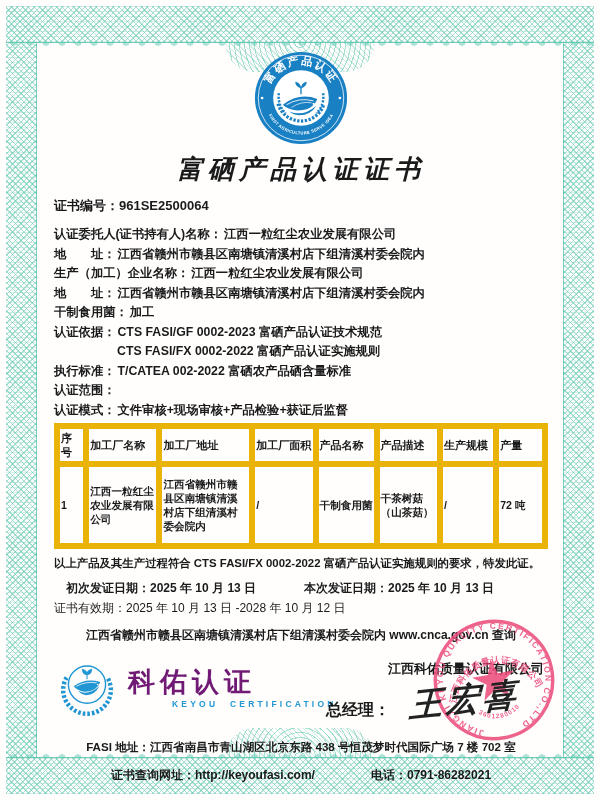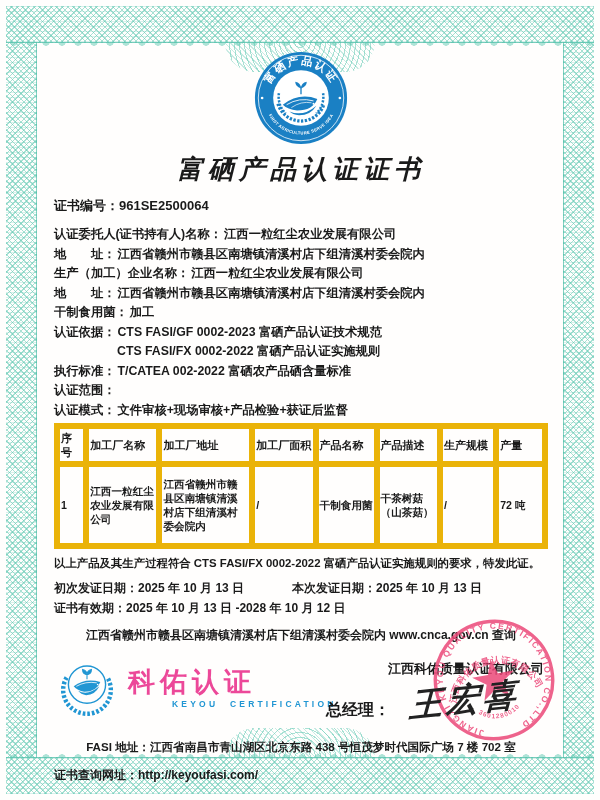--- a/index.html
+++ b/index.html
@@ -36,38 +36,38 @@
   .certno{font-size:13px;font-weight:bold;padding-right:4px;margin-bottom:10px;}
   .field{font-size:12.3px;font-weight:bold;line-height:19.5px;white-space:nowrap;}
   .field .lbl{margin-right:2px;}
   .indent{padding-left:63px;}
   table.scope{width:100%;border-collapse:collapse;margin-top:3px;table-layout:fixed;}
   table.scope th,table.scope td{border:6px solid #eab308;font-size:10.6px;text-align:left;
     padding:2px 1px;font-weight:bold;word-break:break-all;line-height:14px;}
   table.scope th{height:20px;font-size:11px;}
   table.scope td{height:72px;}
   .statement{font-size:11.4px;font-weight:bold;margin-top:7px;}
-  .dates{display:flex;font-size:12px;font-weight:bold;margin-top:7px;line-height:20px;}
+  .dates{display:flex;font-size:12px;font-weight:bold;margin-top:7px;line-height:20px;margin-left:12px;}
   .dates .d2{margin-left:48px;}
-  .validity{font-size:12px;font-weight:bold;line-height:20px;}
+  .validity{font-size:12px;font-weight:normal;line-height:20px;}
   .querynote{text-align:center;font-size:12px;font-weight:bold;margin-top:9px;}
   .issuer{position:relative;height:84px;margin-top:4px;}
   .keyou{position:absolute;left:2px;top:10px;display:flex;align-items:center;}
   .keyou svg{width:62px;height:62px;}
   .keyou-txt{margin-left:10px;}
-  .keyou-cn{font-size:27px;font-weight:800;color:#ec4899;letter-spacing:5px;line-height:30px;}
+  .keyou-cn{font-size:27px;font-weight:800;color:#701a75;letter-spacing:5px;line-height:30px;}
   .keyou-en{font-size:8.5px;font-weight:bold;color:#2196d3;letter-spacing:3.2px;margin-top:2px;padding-left:44px;}
   .company{position:absolute;right:4px;top:12px;font-size:13px;font-weight:bold;}
   .manager{position:absolute;right:158px;top:52px;font-size:16px;font-weight:bold;}
   .signature{position:absolute;right:28px;top:30px;font-size:33px;font-weight:bold;font-style:italic;
     transform:rotate(-6deg) skewX(-8deg);letter-spacing:4px;color:#222;z-index:3;}
   .stamp{position:absolute;right:-10px;top:-32px;width:128px;height:128px;opacity:.85;
     transform:rotate(-10deg);z-index:2;}
   .footer-addr{text-align:center;font-size:11.6px;font-weight:bold;margin-top:8px;}
-  .footer-line{display:flex;justify-content:center;gap:56px;font-size:12px;font-weight:bold;margin-top:12px;flex-direction:column;}
+  .footer-line{display:flex;justify-content:center;gap:56px;font-size:12px;font-weight:bold;margin-top:12px;}
 </style>
 </head>
 <body>
 
 <div class="page">
 
   <div class="strip strip-top"></div>
   <div class="strip strip-bottom"></div>
   <div class="strip strip-left"></div>
   <div class="strip strip-right"></div>
@@ -211,16 +211,17 @@
 
       <div class="company">江西科佑质量认证有限公司</div>
       <div class="manager">总经理：</div>
       <div class="signature">王宏喜</div>
     </div>
 
     <div class="footer-addr">FASI 地址：江西省南昌市青山湖区北京东路 438 号恒茂梦时代国际广场 7 楼 702 室</div>
 
     <div class="footer-line">
       <span><span>证书查询网址：</span><span>http://keyoufasi.com/</span></span>
+      <span><span>电话：</span><span>0791-86282021</span></span>
     </div>
 
   </div>
 </div>
 
 </body></html>

